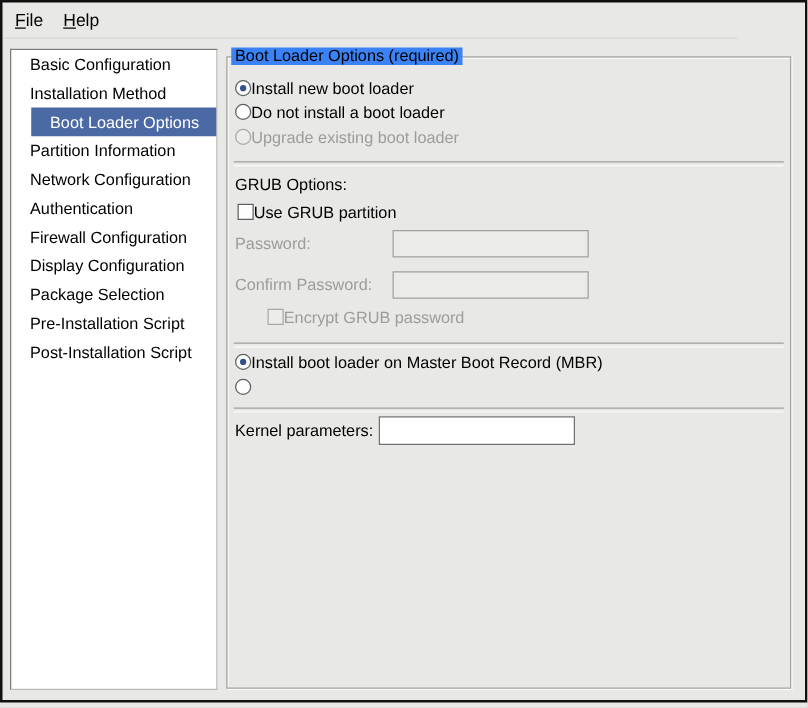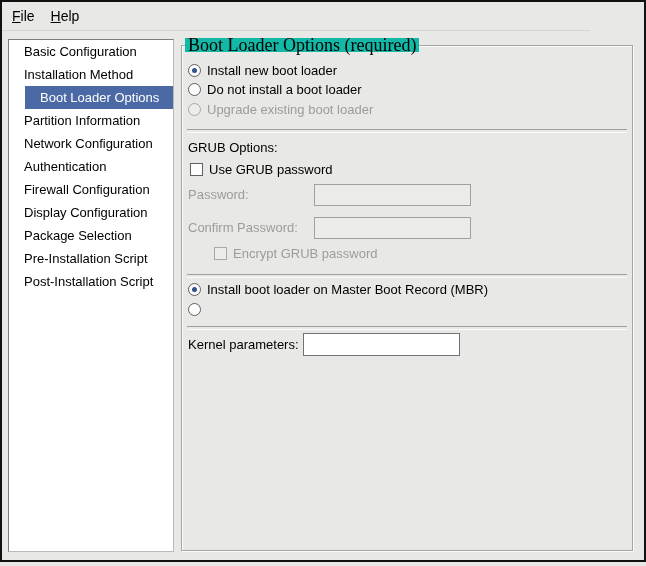--- a/index.html
+++ b/index.html
@@ -22,24 +22,24 @@
            background:#fff; box-sizing:border-box;
            border:1px solid #7d7d7a; border-right-color:#b9b9b6; border-bottom-color:#b9b9b6;}
   .side-item{height:23px; line-height:23px; padding-left:15px; font-size:13px;
              white-space:nowrap; overflow:hidden; cursor:default;}
   .side-item.selected{background:#4b6aa5; color:#fff;margin-left:16px;}
 
   
   .frame{position:absolute; left:181px; top:45px; width:452px; height:506px;
          box-sizing:border-box; border:1px solid #a5a5a2;
          box-shadow:1px 1px 0 #fbfbf9, inset 1px 1px 0 #fbfbf9;}
-  .frame-title{position:absolute; left:185px; top:38px; z-index:5; background:#14b8a6;
-               padding:0 3px; font-size:18px; line-height:14px;font-family:Liberation Serif, serif;}
+  .frame-title{position:absolute; left:185px; top:38px; z-index:5; background:#3b82f6;
+               padding:0 3px; font-size:13px; line-height:14px;}
 
-  .row{position:absolute; display:flex; align-items:center; gap:6px; height:18px; white-space:nowrap;}
+  .row{position:absolute; display:flex; align-items:center; gap:0; height:18px; white-space:nowrap;}
   .lbl{font-size:13px;}
   .lbl.disabled{color:#9c9c99;}
 
   .radio{width:13px; height:13px; border-radius:50%; box-sizing:border-box;
          border:1px solid #5f5f5f; background:#fdfdfd; position:relative; flex:0 0 auto;}
   .radio.checked::after{content:""; position:absolute; left:3px; top:3px; width:5px; height:5px;
          border-radius:50%; background:#31518c;}
   .radio.disabled{border-color:#a8a8a5; background:#ecece9;}
 
   .checkbox{width:13px; height:13px; box-sizing:border-box; border:1px solid #5f5f5f;
@@ -99,21 +99,21 @@
     </div>
 
     <div class="separator" style="top:83px;"></div>
 
     <div class="row" style="left:6px; top:92px;align-items:center;">
       <span class="lbl">GRUB Options:</span>
     </div>
 
     <div class="row" style="left:8px; top:114px;">
       <span class="checkbox"></span>
-      <span class="lbl">Use GRUB password</span>
+      <span class="lbl">Use GRUB partition</span>
     </div>
 
     <div class="flabel disabled" style="left:6px; top:138px;">Password:</div>
     <input class="entry disabled" style="left: 132px; top: 138px; width: 157px;" disabled="">
 
     <div class="flabel disabled" style="left:6px; top:171px;">Confirm Password:</div>
     <input class="entry disabled" style="left: 132px; top: 171px; width: 157px;" disabled="">
 
     <div class="row" style="left:32px; top:198px;">
       <span class="checkbox disabled"></span>

